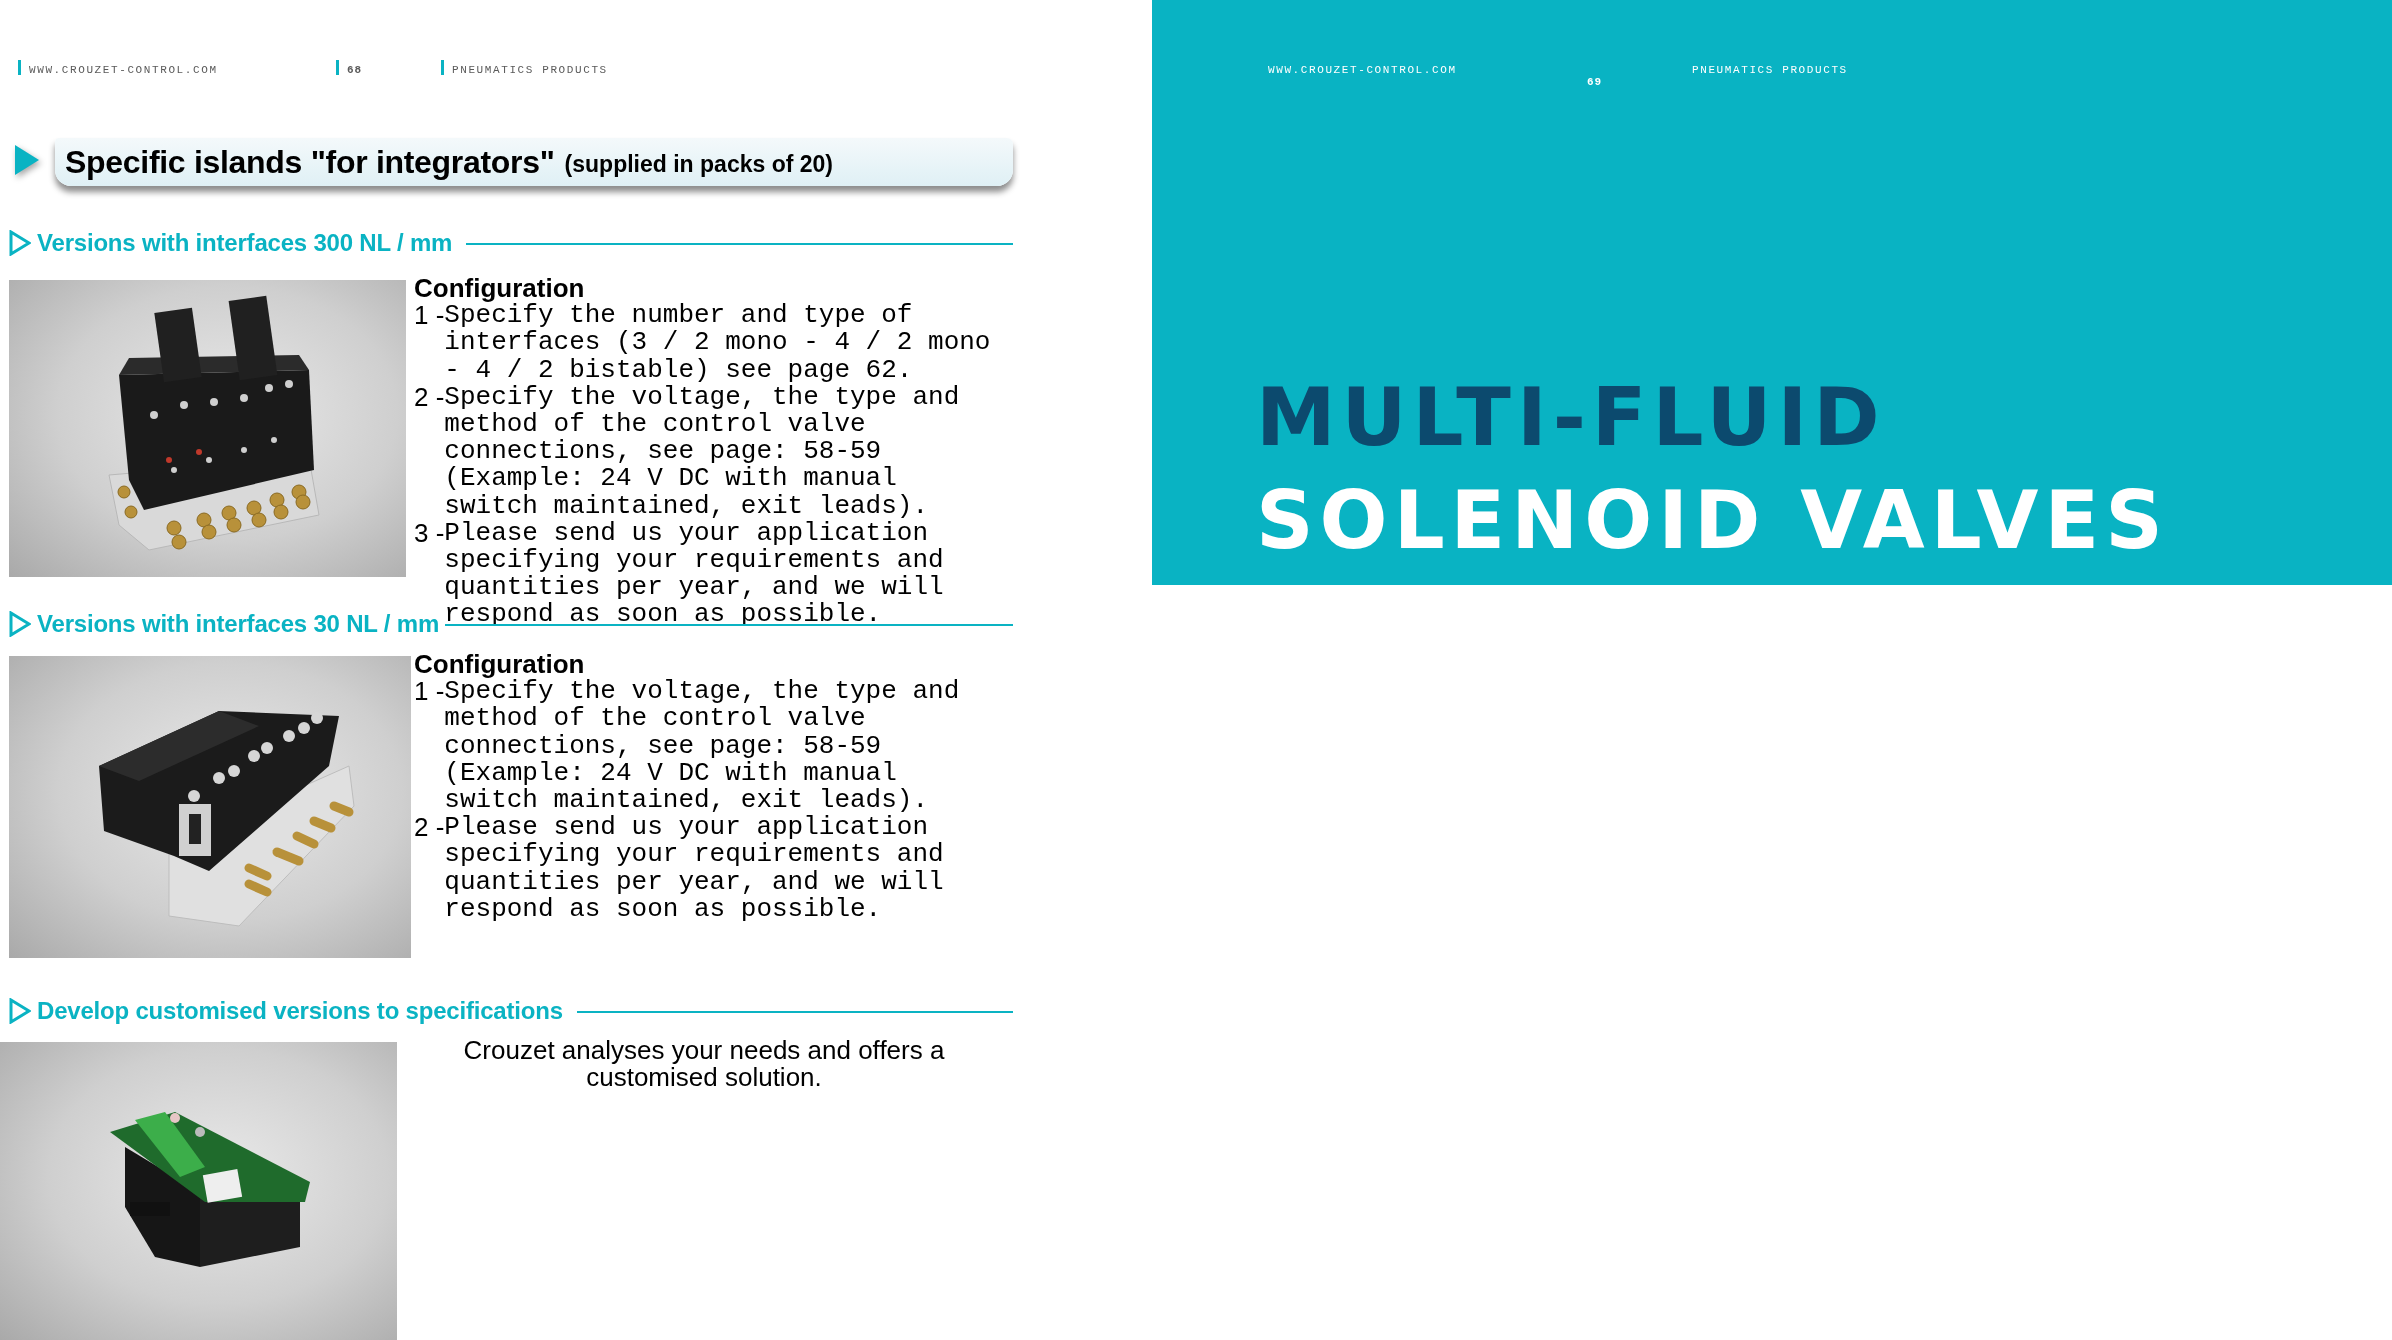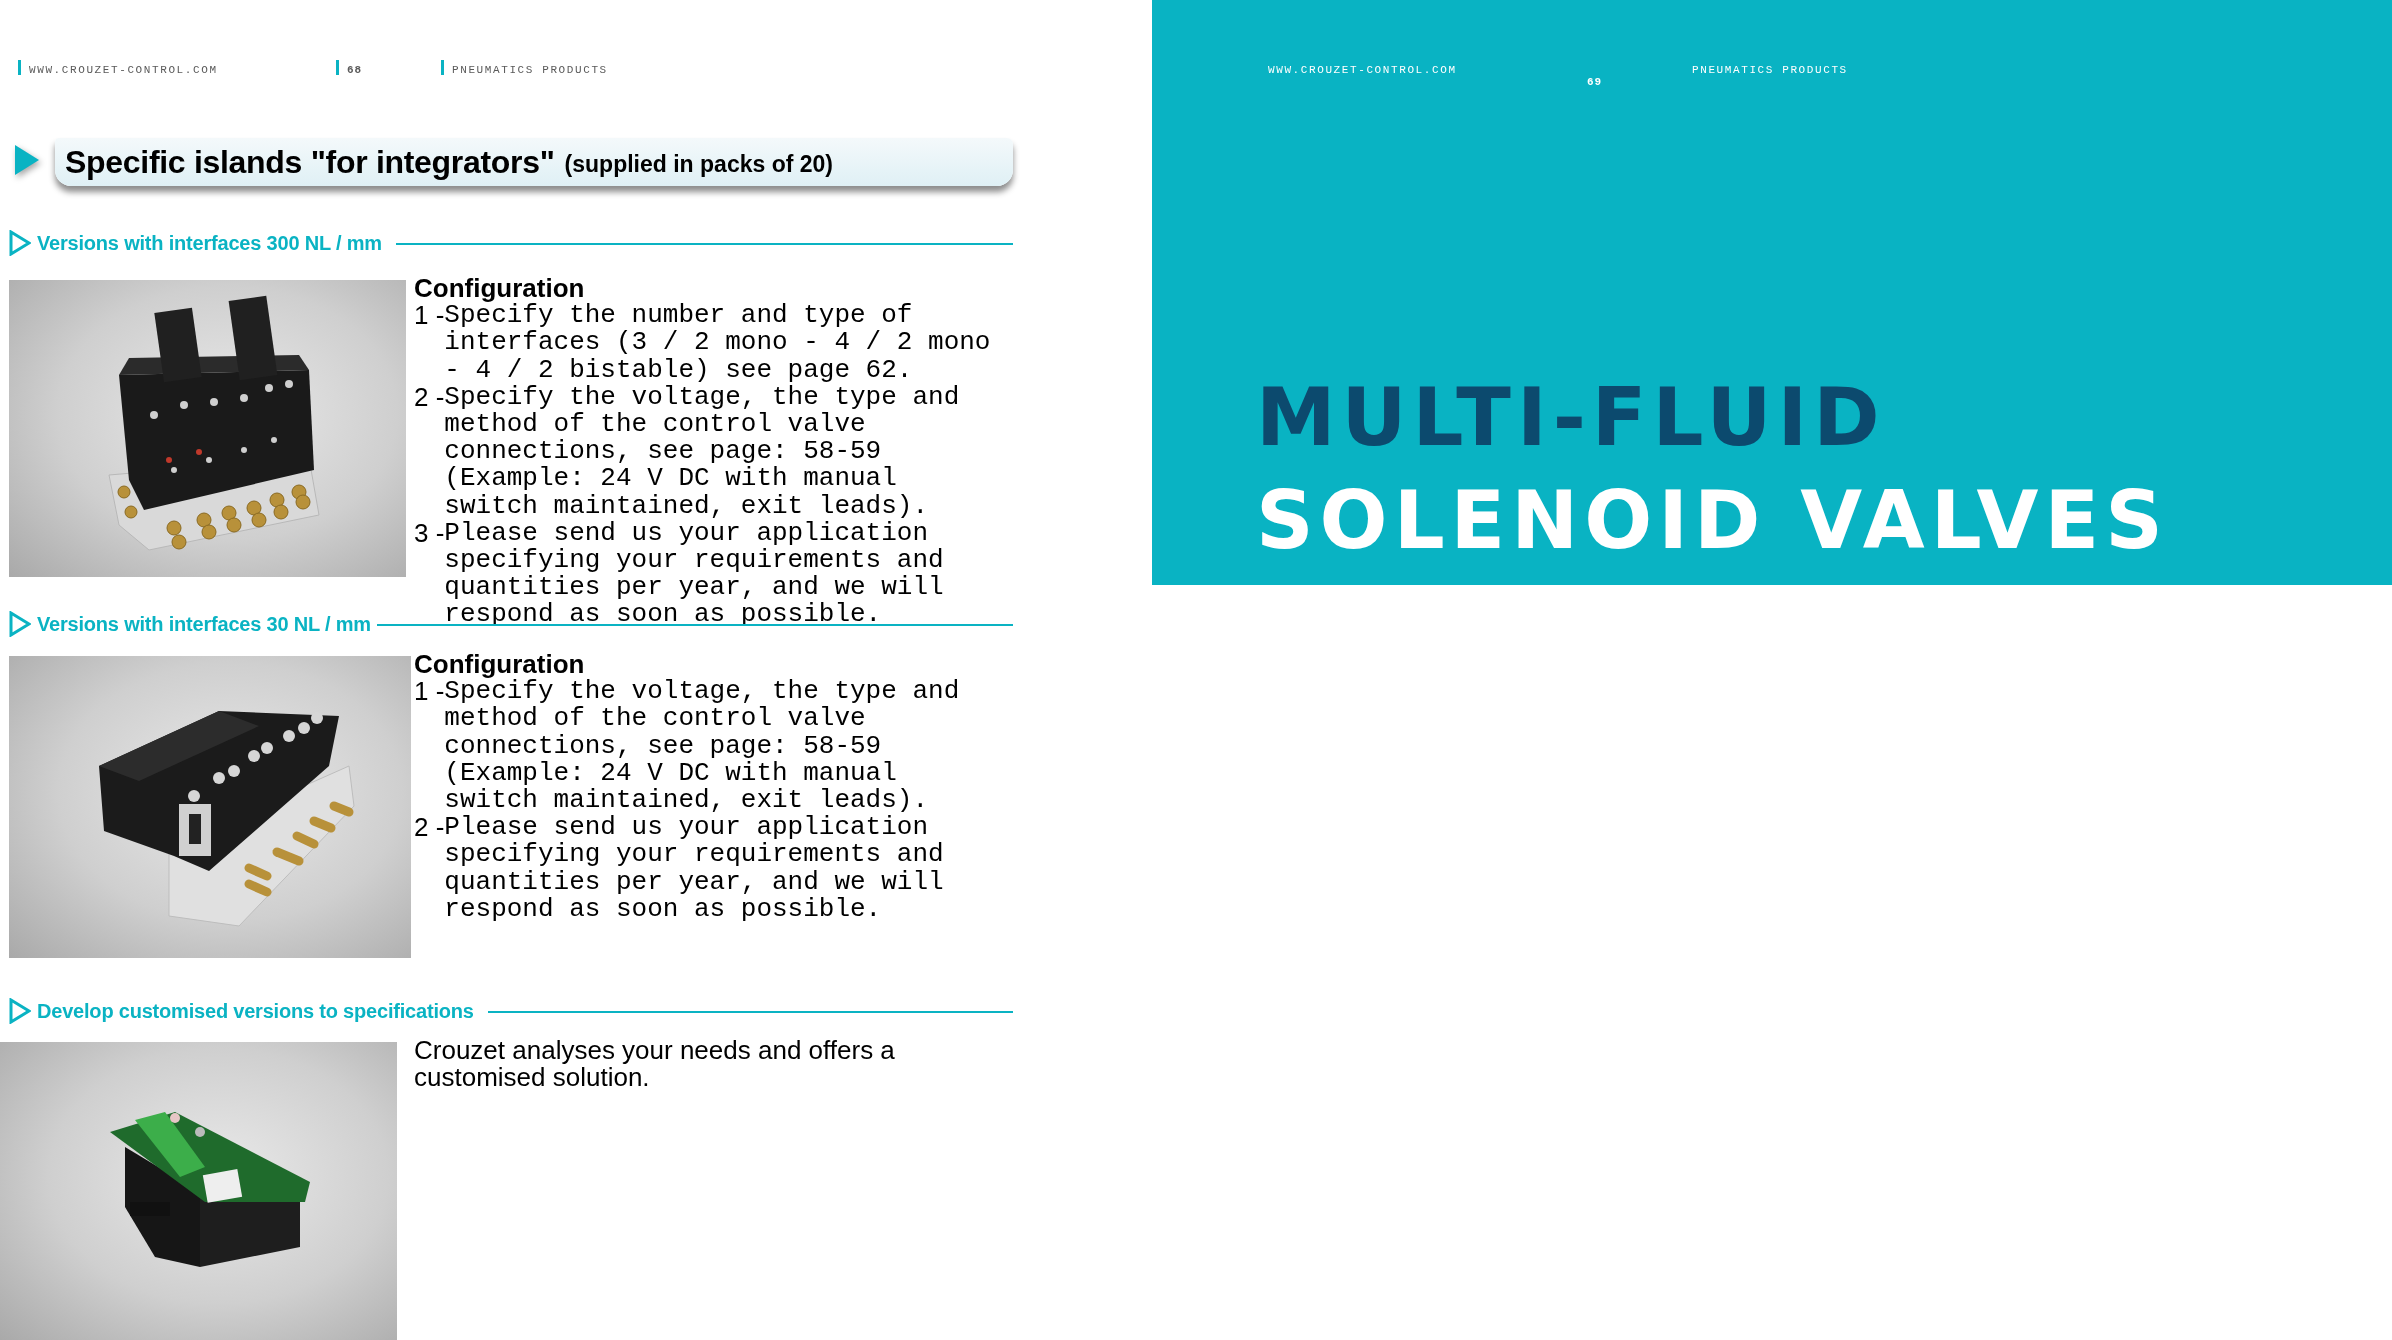--- a/index.html
+++ b/index.html
@@ -45,21 +45,21 @@
 
   
   .sec-head {
     position: absolute; left: 9px; width: 1004px; height: 26px;
     display: flex; align-items: center;
   }
   .sec-tri {
     width: 22px; height: 26px; flex: 0 0 22px; margin-right: 6px;
   }
   .sec-label {
-    font-size: 20px; font-weight: bold; color: #0ab3c3; white-space: nowrap;
+    font-size: 24px; font-weight: bold; color: #0ab3c3; white-space: nowrap;
     letter-spacing: -0.2px;
   }
   .sec-line {
     flex: 1 1 auto; height: 2px; background: #0ab3c3; margin-left: 14px; margin-top: 2px;
   }
 
   
   .cfg {
     position: absolute; left: 414px; width: 580px;
     font-size: 26px; line-height: 27.2px; color: #000000;
@@ -251,21 +251,21 @@
       <polygon points="200,150 300,160 300,205 200,225" fill="#1e1e1e"></polygon>
       <polygon points="110,90 175,70 310,140 305,160 205,160" fill="#1f6b2c"></polygon>
       <polygon points="135,78 165,70 205,125 180,135" fill="#3cae4a"></polygon>
       <rect x="205" y="130" width="35" height="28" fill="#eee" transform="rotate(-10 222 144)"></rect>
       <circle cx="175" cy="76" r="5" fill="#e7c6c6"></circle>
       <circle cx="200" cy="90" r="5" fill="#bbb"></circle>
       <rect x="130" y="160" width="40" height="14" fill="#111"></rect>
     </svg>
   </div>
 
-  <div class="cfg" style="top:1037px;">
+  <div class="cfg" style="top:1037px;text-align:center;">
     <div>Crouzet analyses your needs and offers a customised solution.</div>
   </div>
 </div>
 
 <div class="teal-panel"></div>
 
 <div>
   <div class="run-head right-head" style="left:1268px;">WWW.CROUZET-CONTROL.COM</div>
   <div class="run-head right-head num" style="left:1587px;margin-top:12px;">69</div>
   <div class="run-head right-head" style="left:1692px;">PNEUMATICS PRODUCTS</div>

